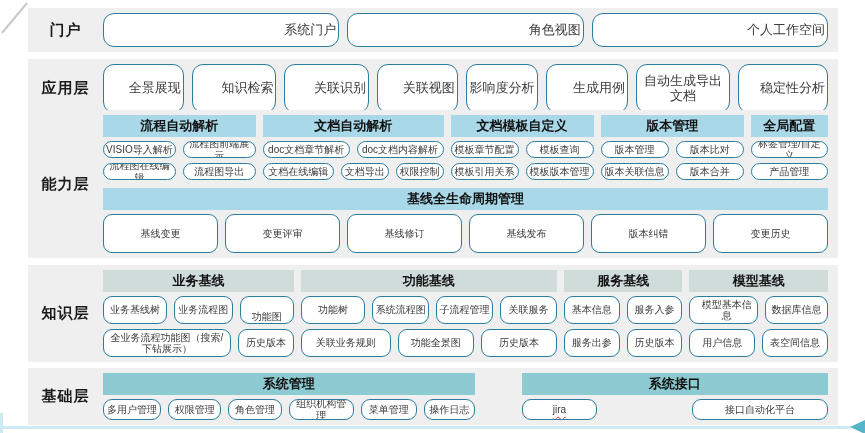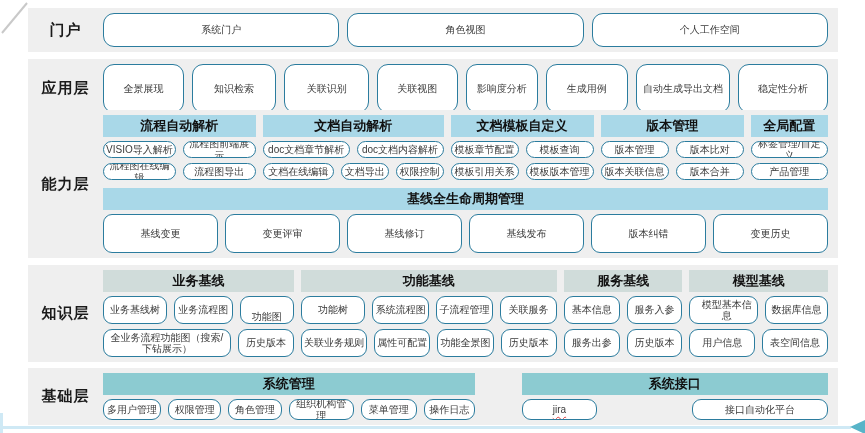--- a/index.html
+++ b/index.html
@@ -27,21 +27,21 @@
     flex:0 0 22px;overflow:hidden;white-space:nowrap;}
   .ghead.blue{background:var(--header-blue);}
   .ghead.gray{background:var(--header-gray);}
   .ghead.teal{background:var(--header-teal);}
   .rows{display:flex;flex-direction:column;gap:5px;flex:1;margin-top:4px;min-height:0;}
   .group.nohead .rows{margin-top:0;}
   .row{display:flex;gap:7px;flex:1;min-height:0;}
   .node{background:#ffffff;border:1.5px solid var(--node-border);border-radius:9px;
     display:flex;align-items:center;justify-content:center;text-align:center;
     font-size:10px;color:var(--node-text);line-height:1.15;padding:1px 2px;overflow:hidden;min-width:0;}
-  .layer-portal .node,.layer-application .node{font-size:10px;border-radius:11px;}
+  .layer-portal .node,.layer-application .node{font-size:13px;border-radius:11px;justify-content:flex-end;}
   .layer-portal .row,.layer-application .row{gap:8px;}
   .misspelled{text-decoration:underline wavy var(--wavy-red);text-underline-offset:3px;}
   .corner-line{position:absolute;left:0;top:0;pointer-events:none;}
   .bottom-line{position:absolute;left:0;top:426px;width:851px;height:3px;background:var(--line-blue);}
   .left-tick{position:absolute;left:0;top:413px;width:3px;height:20px;background:var(--line-blue);}
   .bottom-arrow{position:absolute;left:850px;top:420px;width:0;height:0;
     border-top:7px solid transparent;border-bottom:7px solid transparent;
     border-right:15px solid var(--arrow-teal);}
 </style>
 </head>
@@ -292,23 +292,20 @@
                   </div>
                   <div class="node" style="flex: 1 1 0px;">
                     <span>关联服务</span>
                   </div>
                 </div>
                 <div class="row">
                   <div class="node" style="flex: 1.2 1.2 0px;">
                     <span>关联业务规则</span>
                   </div>
                   <div class="node" style="flex: 1 1 0px;">
-                    <span>属性可配置</span>
-                  </div>
-                  <div class="node" style="flex: 1 1 0px;">
                     <span>功能全景图</span>
                   </div>
                   <div class="node" style="flex: 1 1 0px;">
                     <span>历史版本</span>
                   </div>
                 </div>
               </div>
             </div>
             <div class="group" style="flex: 118 118 0px;">
               <div class="ghead gray">服务基线</div>

